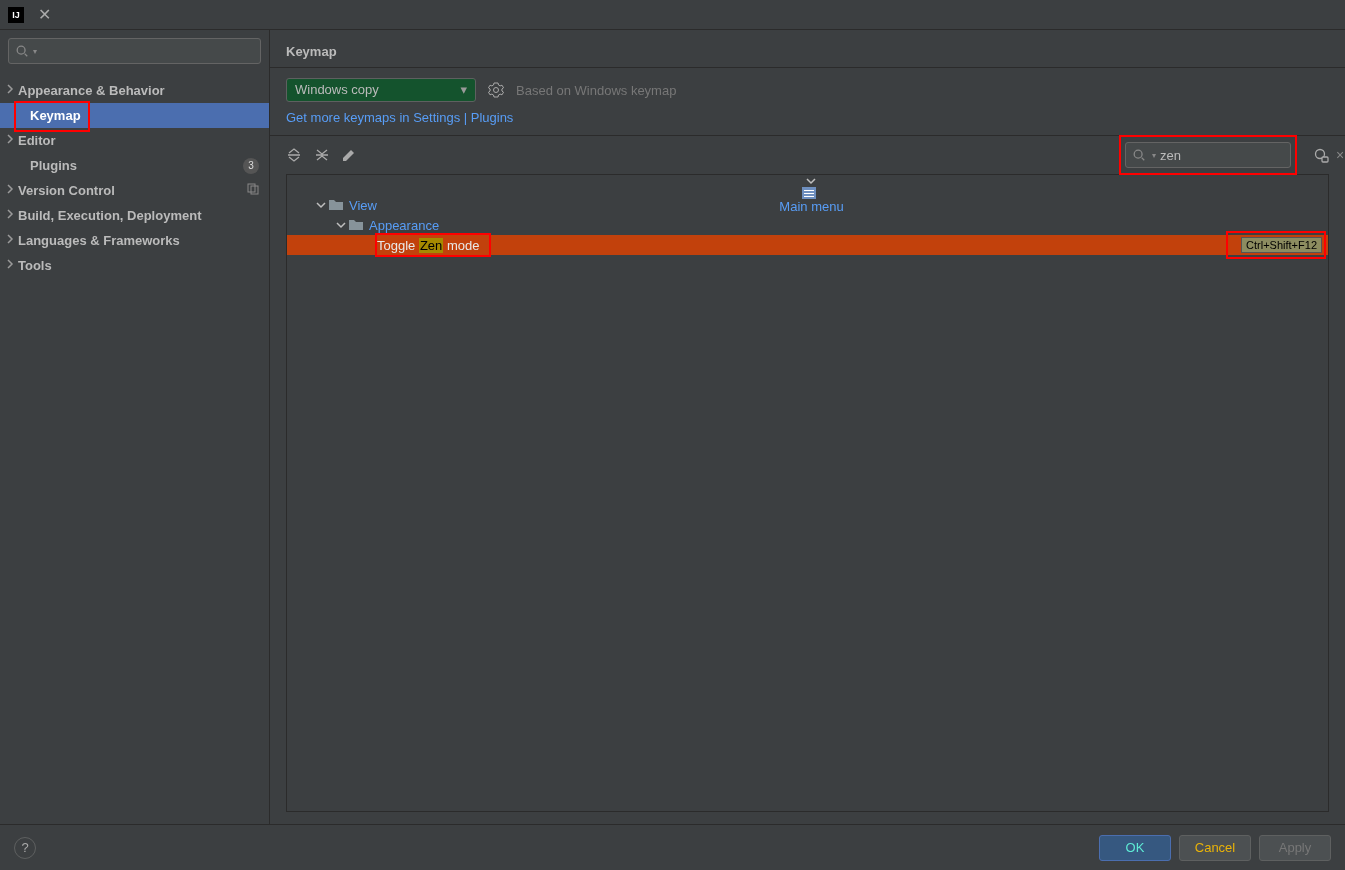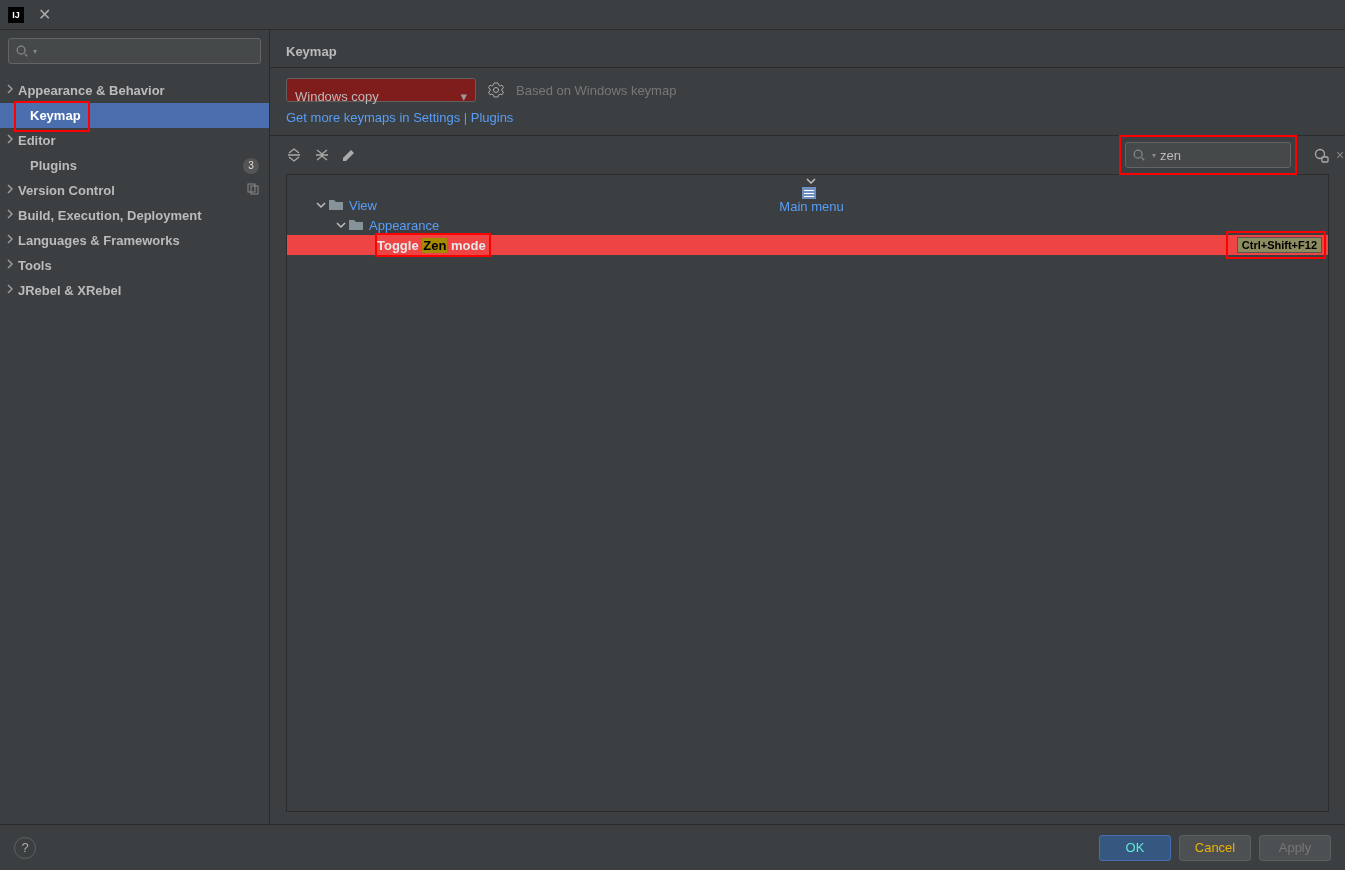--- a/index.html
+++ b/index.html
@@ -103,25 +103,25 @@
     color: #bbbbbb;
     border-bottom: 1px solid #2b2b2b;
   }
   .keymap-bar {
     display: flex; align-items: center;
     padding: 10px 16px 2px;
     gap: 12px;
   }
   .combo {
     width: 190px; height: 24px;
-    background: #7f1d1d;
+    background: #14532d;
     border: 1px solid #5e6060;
     border-radius: 3px;
-    display: flex; align-items: flex-start;
-    padding: 10px 8px;
+    display: flex; align-items: flex-end;
+    padding: 4px 8px;
     color: #bbb; cursor: pointer;
   }
   .combo .chev-dn { margin-left: auto; color: #9a9a9a; }
   .gear-btn { color: #aaa; cursor: pointer; display:flex; align-items:center;}
   .based-on { color: #777; }
   .link-line { padding: 6px 16px 10px; }
   .link-line a { color: #589df6; text-decoration: none; cursor: pointer; }
 
   .tool-row {
     display: flex; align-items: center;
@@ -171,22 +171,21 @@
     position: relative;
     font-size: 13px;
   }
   .tree-row .tw { width:12px; height:12px; color:#bfbfbf; margin-right:2px;}
   .tree-row .ico { margin-right:6px; display:inline-flex; align-items:center;}
   .tree-row.depth0 { padding-left: 8px; flex-direction: column; }
   .tree-row.depth1 { padding-left: 28px; }
   .tree-row.depth2 { padding-left: 48px; }
   .tree-row.depth3 { padding-left: 90px; }
   .tree-row.selected {
-    background: #ef4444;
-    font-weight: bold;
+    background: #c2410c;
   }
   .tree-row.selected .lbl { color: #e8e8e8; }
   .tree-row.selected .hl { background:#a68a00; color:#000; padding:0 1px;}
   .shortcut-pill {
     margin-left: auto;
     margin-right: 6px;
     background: #8c8c60;
     color: #000;
     border: 1px solid #555;
     padding: 0 4px;
@@ -287,26 +286,20 @@
         <svg class="chev" viewBox="0 0 12 12">
             <path d="M4 2l4 4-4 4" fill="none" stroke="currentColor" stroke-width="1.5"></path>
           </svg>
         <span>Languages &amp; Frameworks</span>
       </div>
       <div class="nav-item">
         <svg class="chev" viewBox="0 0 12 12">
             <path d="M4 2l4 4-4 4" fill="none" stroke="currentColor" stroke-width="1.5"></path>
           </svg>
         <span>Tools</span>
-      </div>
-      <div class="nav-item">
-        <svg class="chev" viewBox="0 0 12 12">
-            <path d="M4 2l4 4-4 4" fill="none" stroke="currentColor" stroke-width="1.5"></path>
-          </svg>
-        <span>JRebel &amp; XRebel</span>
       </div>
     </div>
   </div>
 
   <div class="main">
     <div class="main-header">Keymap</div>
 
     <div class="keymap-bar">
       <div class="combo">
         <span>Windows copy</span>

